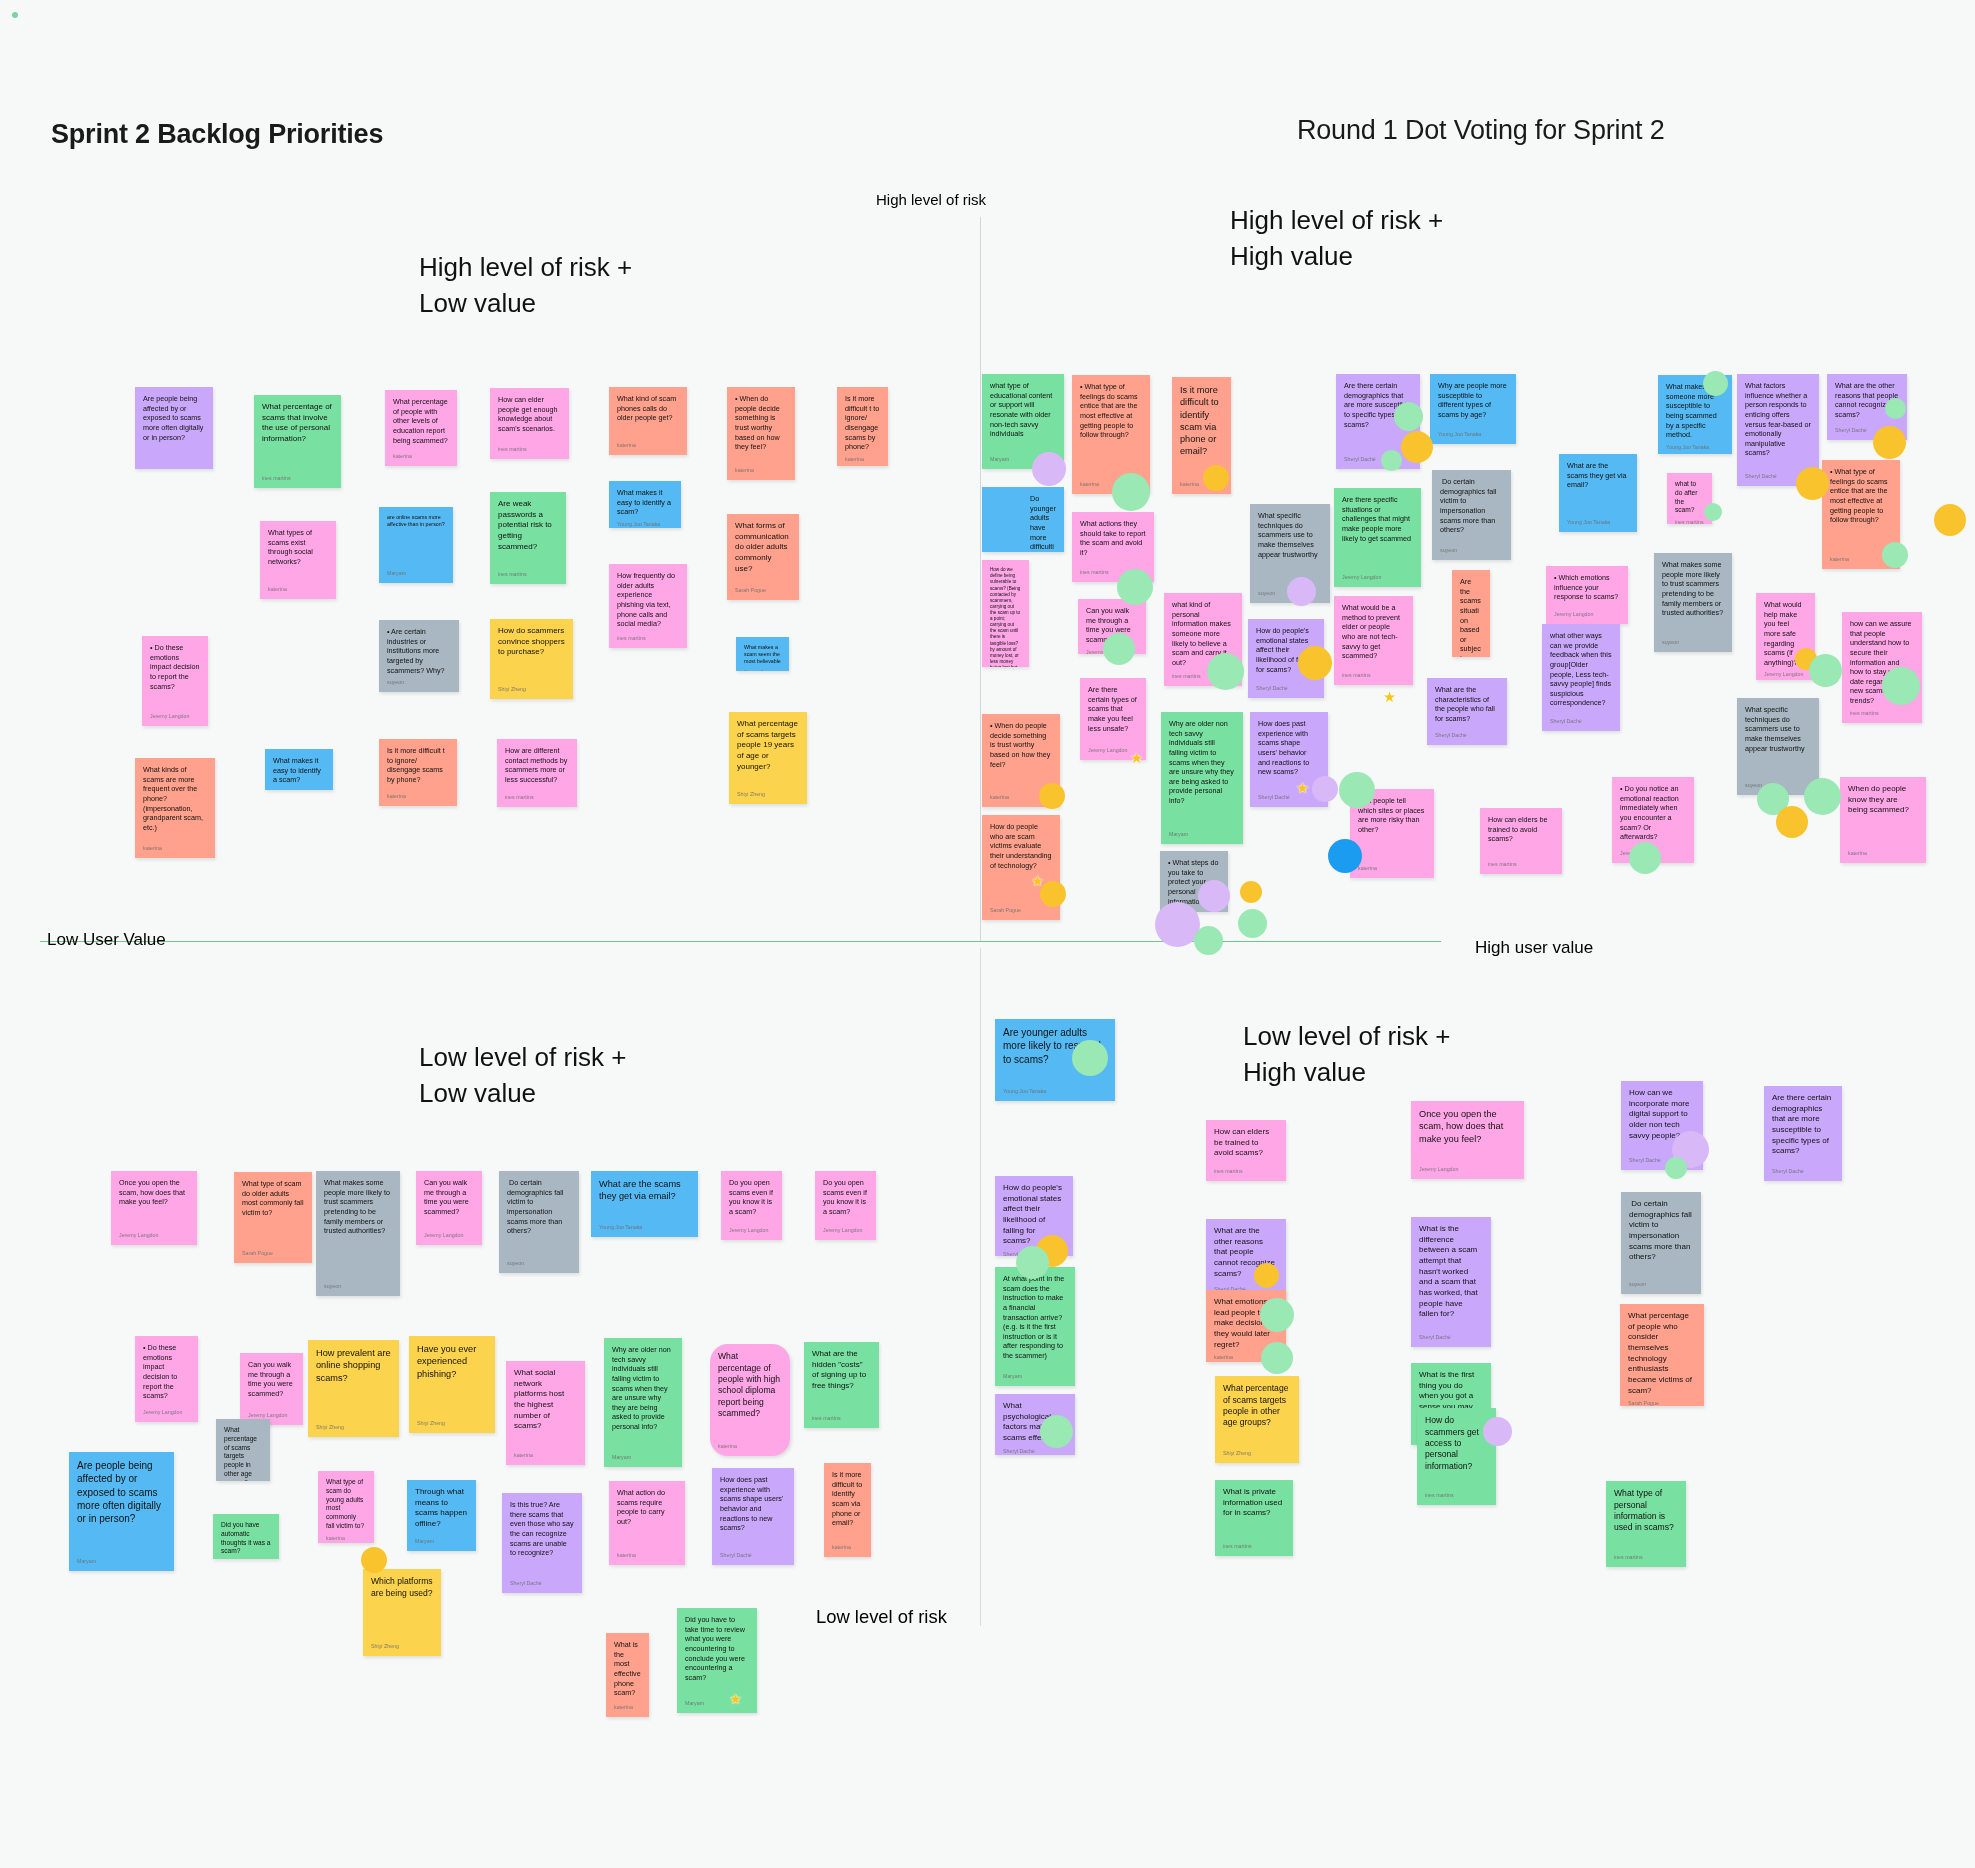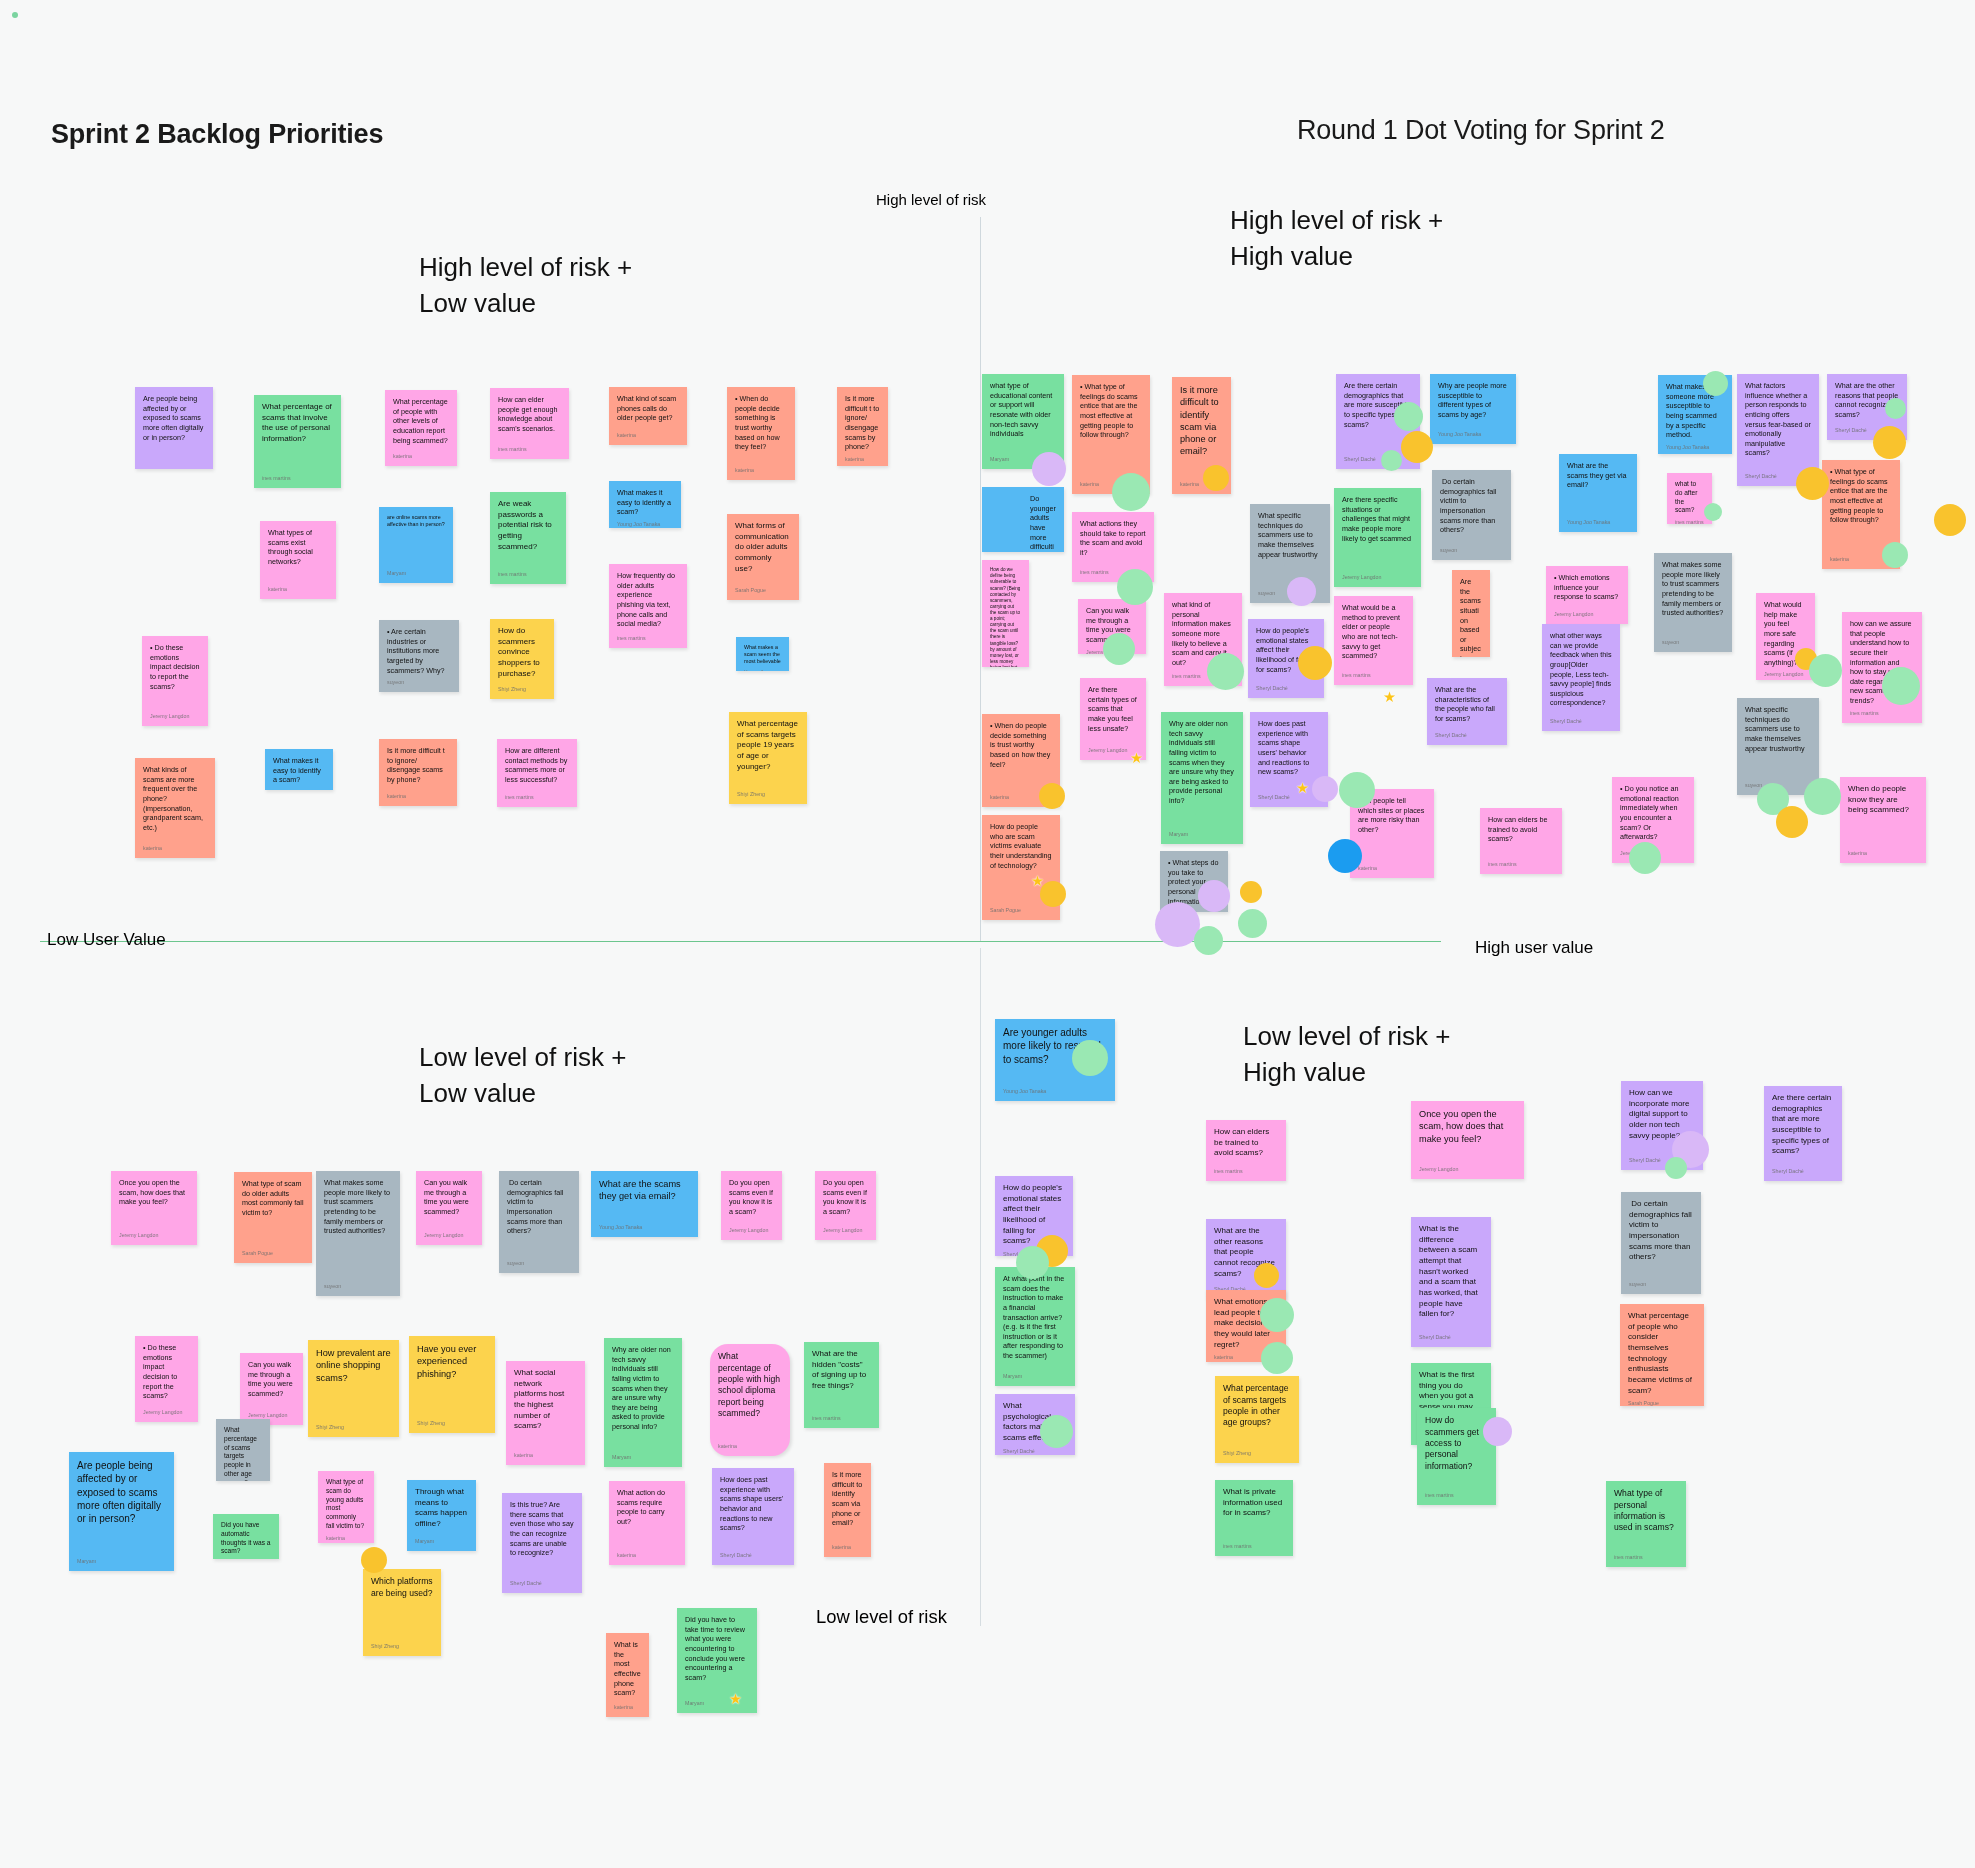--- a/index.html
+++ b/index.html
@@ -109,21 +109,21 @@
         <div class="author">ines martins</div>
       </div>
       <div class="note c-pink" style="left: 385px; top: 390px; width: 72px; height: 76px; background: rgb(255, 166, 231);">
         <div class="txt" style="font-size: 7.2px;">What percentage of people with other levels of education report being scammed?</div>
         <div class="author">katerina</div>
       </div>
       <div class="note c-pink" style="left: 490px; top: 388px; width: 79px; height: 71px; background: rgb(255, 166, 231);">
         <div class="txt" style="font-size: 7.2px;">How can elder people get enough knowledge about scam's scenarios.</div>
         <div class="author">ines martins</div>
       </div>
-      <div class="note c-salmon" style="left: 609px; top: 387px; width: 78px; height: 58px; background: rgb(255, 161, 140);">
+      <div class="note c-salmon" style="left: 609px; top: 387px; width: 78px; height: 68px; background: rgb(255, 161, 140);">
         <div class="txt" style="font-size: 7.2px;">What kind of scam phones calls do older people get?</div>
         <div class="author">katerina</div>
       </div>
       <div class="note c-salmon" style="left: 727px; top: 387px; width: 68px; height: 93px; background: rgb(255, 161, 140);">
         <div class="txt" style="font-size: 7.2px;">• When do people decide something is trust worthy based on how they feel?</div>
         <div class="author">katerina</div>
       </div>
       <div class="note c-salmon" style="left: 837px; top: 387px; width: 51px; height: 79px; background: rgb(255, 161, 140);">
         <div class="txt" style="font-size: 7.2px;">Is it more difficult t to ignore/ disengage scams by phone?</div>
         <div class="author">katerina</div>
@@ -149,21 +149,21 @@
         <div class="author">Sarah Pogue</div>
       </div>
       <div class="note c-pink" style="left: 142px; top: 636px; width: 66px; height: 90px; background: rgb(255, 166, 231);">
         <div class="txt" style="font-size: 7.2px;">• Do these emotions impact decision to report the scams?</div>
         <div class="author">Jeremy Langdon</div>
       </div>
       <div class="note c-grey" style="left: 379px; top: 620px; width: 80px; height: 72px; background: rgb(168, 183, 193);">
         <div class="txt" style="font-size: 7.2px;">• Are certain industries or institutions more targeted by scammers? Why?</div>
         <div class="author">suyeon</div>
       </div>
-      <div class="note c-yellow" style="left: 490px; top: 619px; width: 64px; height: 80px; background: rgb(252, 211, 77);">
+      <div class="note c-yellow" style="left: 490px; top: 619px; width: 83px; height: 80px; background: rgb(252, 211, 77);">
         <div class="txt" style="font-size: 8px;">How do scammers convince shoppers to purchase?</div>
         <div class="author">Shiyi Zheng</div>
       </div>
       <div class="note c-pink" style="left: 609px; top: 564px; width: 78px; height: 84px; background: rgb(255, 166, 231);">
         <div class="txt" style="font-size: 7.2px;">How frequently do older adults experience phishing via text, phone calls and social media?</div>
         <div class="author">ines martins</div>
       </div>
       <div class="note c-blue" style="left: 736px; top: 637px; width: 53px; height: 34px; background: rgb(85, 185, 243);">
         <div class="txt" style="font-size: 5.3px;">What makes a scam seem the most believable</div>
         <div class="author">Young Joo Tanaka</div>

